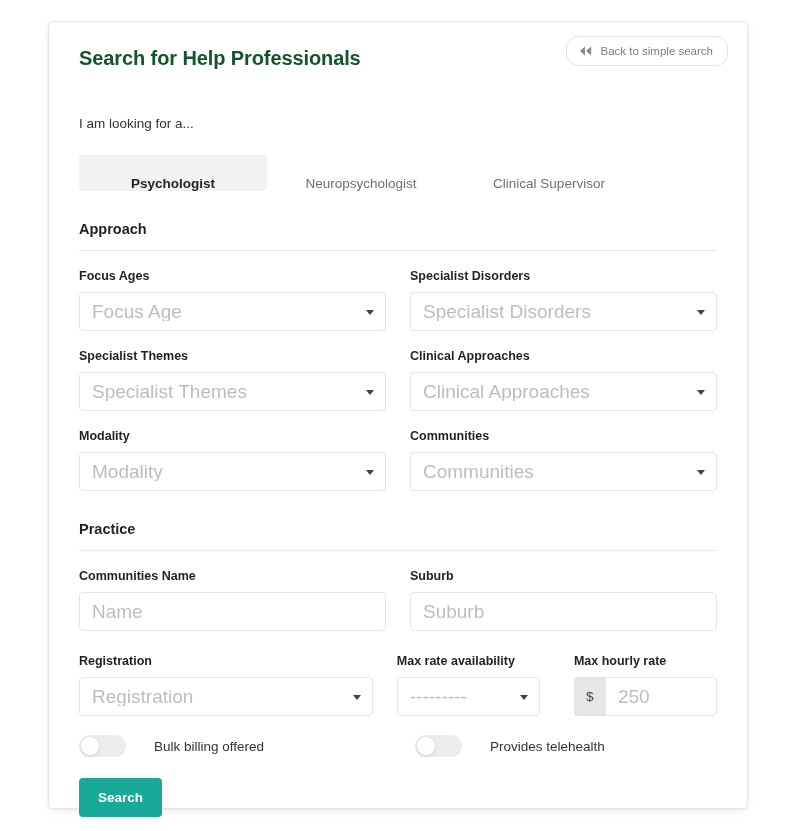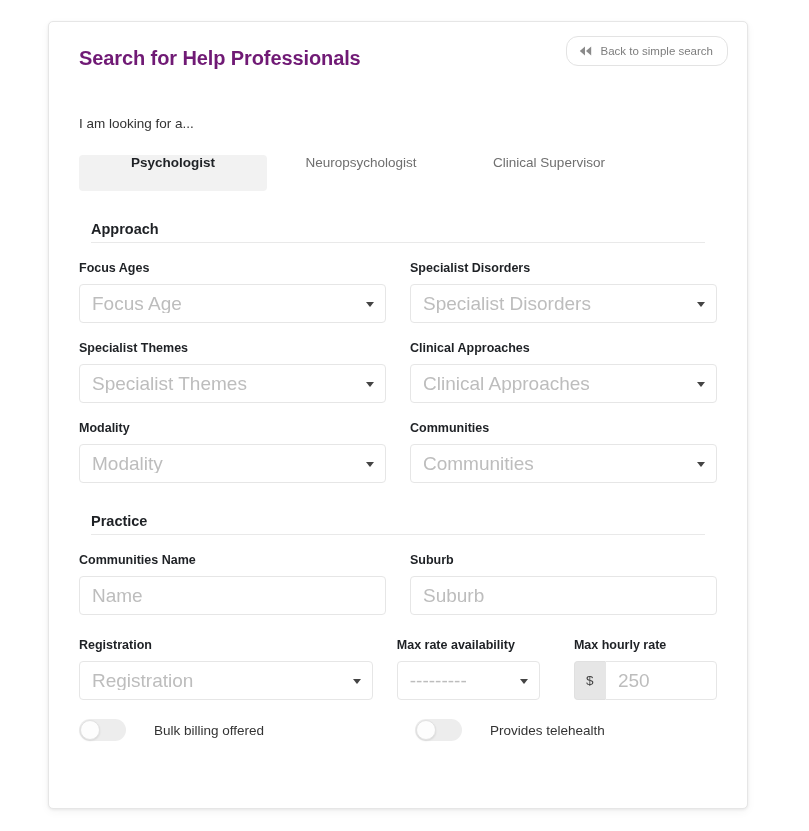--- a/index.html
+++ b/index.html
@@ -29,21 +29,21 @@
   
   .card-header {
     position: relative;
     padding: 22px 30px 0 30px;
     height: 62px;
   }
   .page-title {
     margin: 0;
     font-size: 20px;
     font-weight: bold;
-    color: #701a75;
+    color: #14532d;
     letter-spacing: -0.1px;
     line-height: 28px;
   }
   .back-btn {
     position: absolute;
     right: 19px; top: 14px;
     display: flex;
     align-items: center;
     gap: 9px;
     padding: 8px 14px 8px 12px;
@@ -70,21 +70,21 @@
   }
 
   .tabs {
     display: flex;
     margin-top: 21px;
   }
   .tab {
     width: 188px;
     height: 36px;
     display: flex;
-    align-items: flex-start;
+    align-items: flex-end;
     justify-content: center;
     font-size: 13.5px;
     color: #6f6f6f;
     background: transparent;
     border-radius: 4px;
     cursor: pointer;
     user-select: none;
   }
   .tab.active {
     background: #f2f2f2;
@@ -92,23 +92,23 @@
     font-weight: bold;
   }
 
   .section {
     margin-top: 30px;
   }
   .section-title {
     font-size: 14.5px;
     font-weight: bold;
     color: #1e2125;
-    padding-bottom: 5px;
+    padding-bottom: 13px;
     border-bottom: 1px solid #e9e9e9;
-    margin: 12px;
+    margin: 0;
   }
 
   .row {
     display: flex;
     gap: 24px;
     margin-top: 17px;
   }
   .col { width: 312px; }
   .col.narrow { width: 152px; }
   .col.rate { width: 152px; }
@@ -367,17 +367,18 @@
             <span class="toggle-label">Bulk billing offered</span>
           </div>
           <div class="toggle-wrap">
             <div class="switch">
               <span class="knob"></span>
             </div>
             <span class="toggle-label">Provides telehealth</span>
           </div>
         </div>
 
+        <button class="search-btn">Search</button>
       </div>
 
     </div>
   </div>
 </div>
 
 </body></html>

